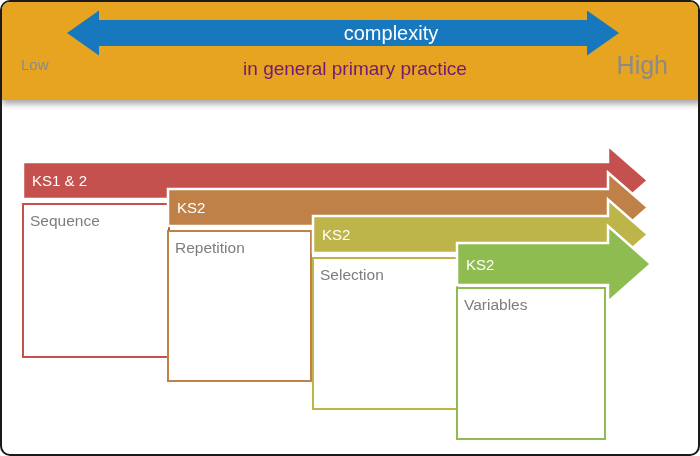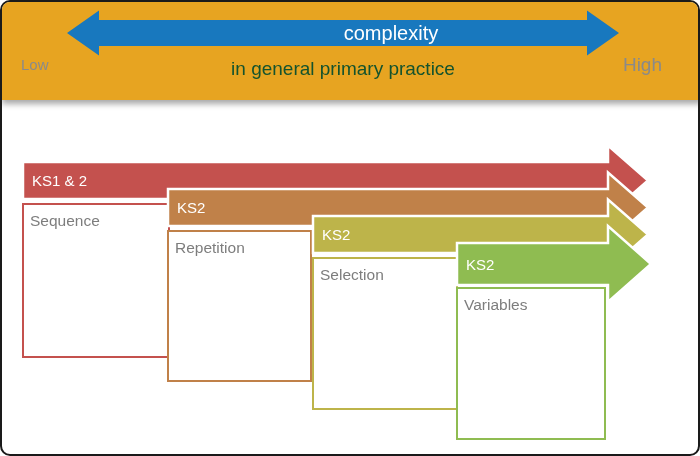--- a/index.html
+++ b/index.html
@@ -24,36 +24,36 @@
     font-size:20px;line-height:22px;
     color:#ffffff;
     padding-left:48px;
   }
   .banner-subtitle{
     position:absolute;top:56px;left:0;width:682px;
     text-align:center;
     font-size:19px;line-height:22px;
   }
   .banner-low{position:absolute;top:52px;left:19px;font-size:15px;line-height:22px;}
-  .banner-high{position:absolute;top:52px;right:40px;font-size:19px;line-height:22px;}
+  .banner-high{position:absolute;top:52px;right:34px;font-size:25px;line-height:22px;}
   .diagram-svg{position:absolute;left:0;top:100px;display:block;}
   .stage-label{font-size:15px;fill:#ffffff;}
   .concept-label{font-size:15.5px;}
 </style>
 </head>
 <body>
 
 <div class="page">
 
   <div class="banner" style="background-color: rgb(231, 164, 33);">
     <svg width="700" height="98" viewBox="0 0 700 98">
       <polygon points="65,31 97,8.5 97,18 585,18 585,8.5 617,31 585,53.5 585,44 97,44 97,53.5" fill="#1878BE"></polygon>
     </svg>
     <div class="banner-title" style="color: rgb(255, 255, 255);">complexity</div>
-    <div class="banner-subtitle" style="color: #14532d;">in general primary practice</div>
+    <div class="banner-subtitle" style="color: #701a75; padding-left: 12px;">in general primary practice</div>
     <div class="banner-low" style="color: rgb(138, 138, 138);">Low</div>
     <div class="banner-high" style="color: rgb(138, 138, 138);">High</div>
   </div>
 
   <svg class="diagram-svg" width="700" height="356" viewBox="0 100 700 356">
 
     <g>
       <rect x="21" y="202" width="146" height="153" fill="#ffffff" stroke-width="2" stroke="#C4514E"></rect>
       <text class="concept-label" x="28" y="224" fill="#7D7D7D">Sequence</text>
       <polygon stroke="#ffffff" stroke-width="2.5" points="21,160 606,160 606,143.5 646,178.5 606,213.5 606,197 21,197" fill="#C4514E"></polygon>

